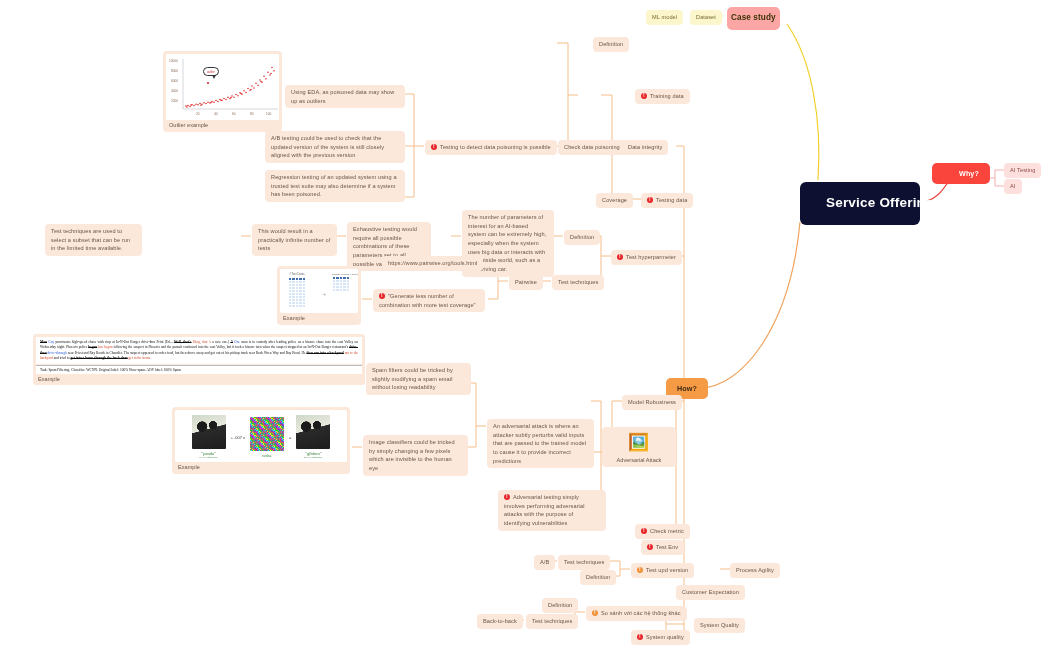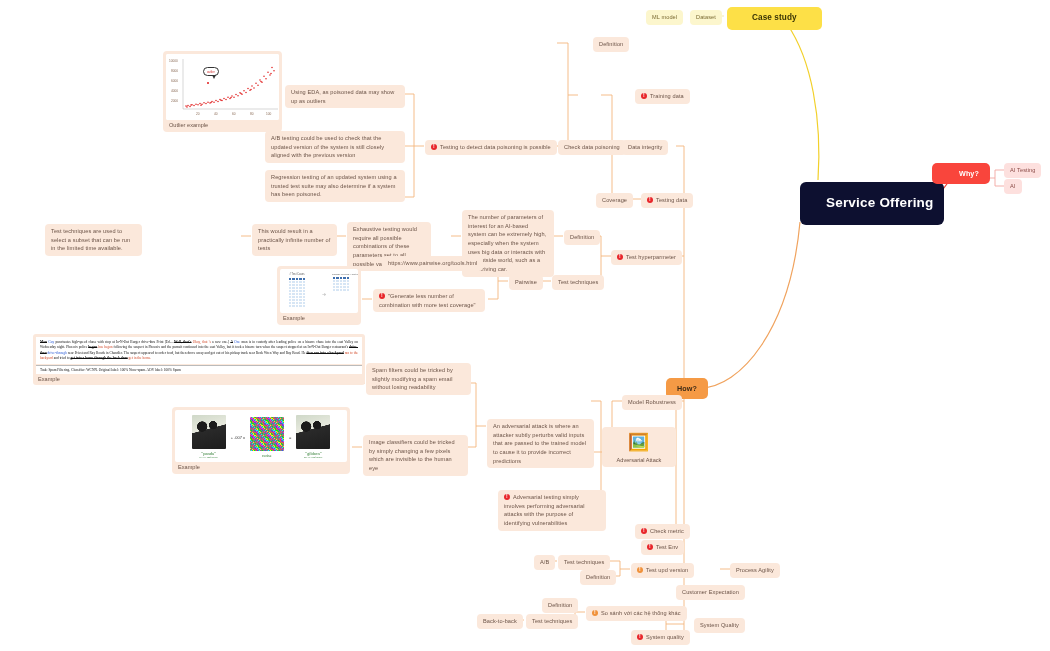--- a/index.html
+++ b/index.html
@@ -51,25 +51,25 @@
   }
   .how {
     background: #f59a45;
     color: #3d2a15;
     font-size: 7.2px;
     font-weight: 700;
     padding: 5px 11px;
     border-radius: 5px;
   }
   .casestudy {
-    background: #fde047;
+    background: #fca5a5;
     color: #3a3405;
     font-size: 8.2px;
     font-weight: 700;
-    padding: 5px 25px;
+    padding: 5px 4px;
     border-radius: 5px;
   }
   .yellowlite { background: #fcf6cd; color: #7a6a32; }
   .redlite { background: #fde0de; color: #8a4a46; }
 
   
   .badge {
     display: inline-block;
     width: 6px; height: 6px;
     border-radius: 50%;
@@ -255,21 +255,21 @@
       <path d="M630,569 H620 M620,561 V576 M620,561 H610 M620,576 H610"></path>
       <path d="M557,561 H547"></path>
 
       <path d="M694,624 H694"></path>
       <path d="M676,624 H666 M666,612 V635 M666,612 H656 M666,635 H656"></path>
       <path d="M585,612 H575 M575,604 V620 M575,604 H565 M575,620 H565"></path>
       <path d="M524,620 H514"></path>
     </g>
   </svg>
 
-  <div class="root node" style="left:800px; top:182px; width:144px;">Service Offering</div>
+  <div class="root node" style="left:800px; top:182px; width:120px;">Service Offering</div>
 
   <div class="node casestudy" style="left:727px; top:7px;">Case study</div>
   <div class="node yellowlite" style="left:690px; top:10px;">Dataset</div>
   <div class="node yellowlite" style="left:646px; top:10px;">ML model</div>
 
   <div class="node why" style="left:932px; top:163px;padding-left:27px;">Why?</div>
   <div class="node redlite" style="left:1004px; top:163px;">AI Testing</div>
   <div class="node redlite" style="left:1004px; top:179px;">AI</div>
 
   <div class="node how" style="left:666px; top:378px;">How?</div>

